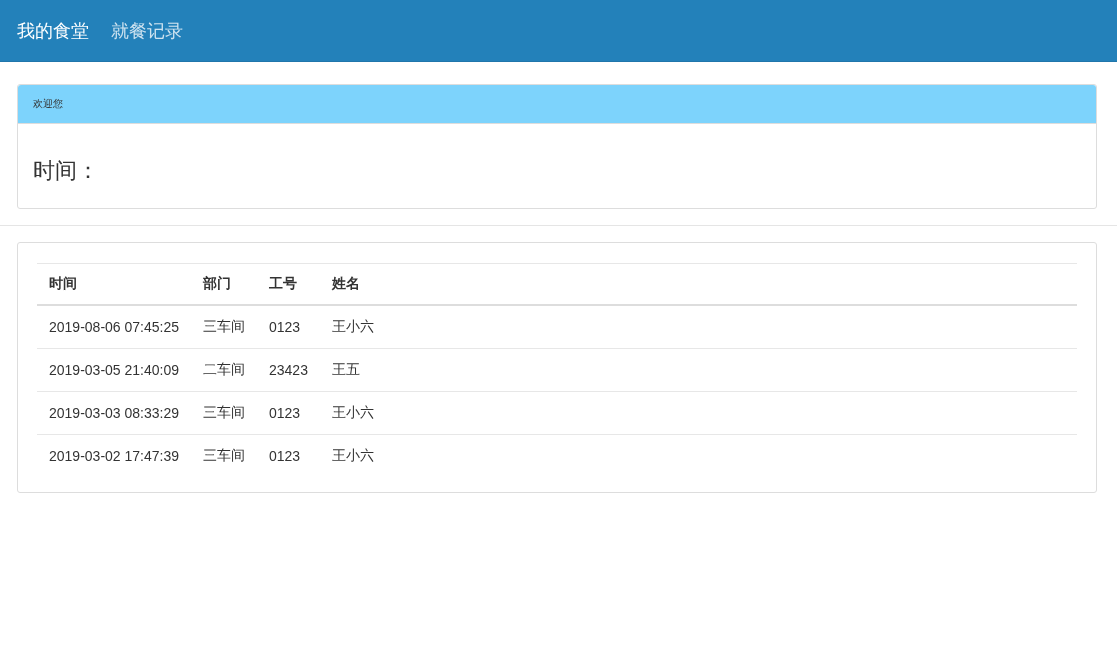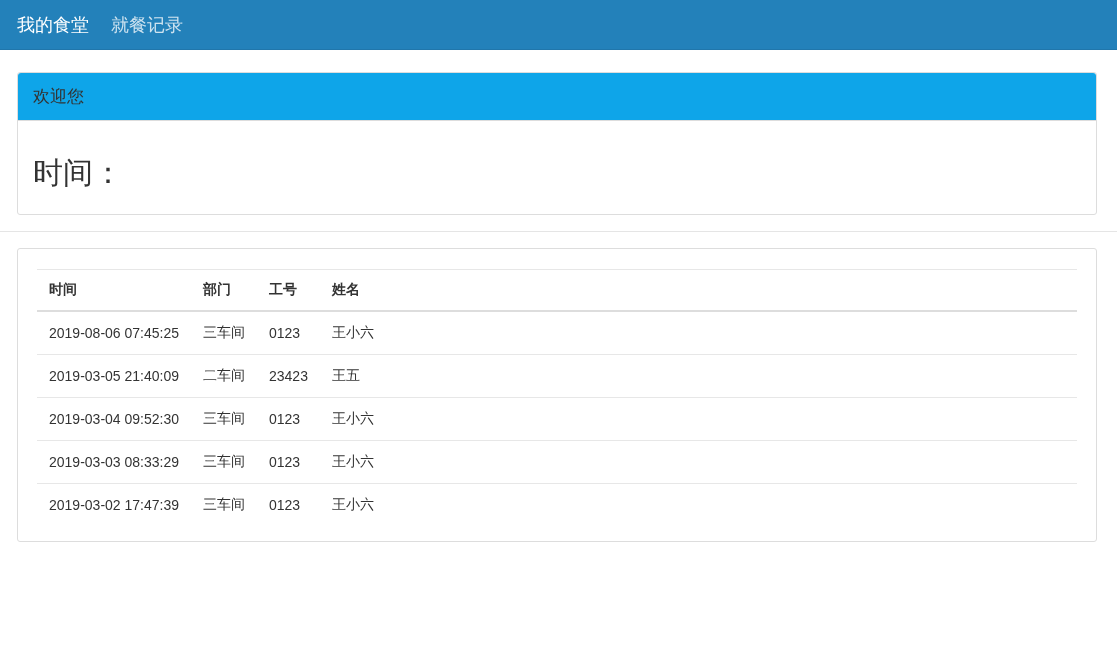--- a/index.html
+++ b/index.html
@@ -6,21 +6,21 @@
   html, body { margin: 0; padding: 0; }
   body {
     width: 1117px; height: 668px; overflow: hidden;
     background: #fff; color: #333;
     font-family: "Liberation Sans", "DejaVu Sans", sans-serif;
     font-size: 14px;
   }
 
   
   .navbar {
-    height: 50px; background: #2381ba;
+    height: 62px; background: #2381ba;
     display: flex; align-items: center;
     border-bottom: 1px solid rgba(0,0,0,.08);
   }
   .navbar-brand {
     color: #fff; font-size: 18px; line-height: 50px;
     margin-left: 17px; text-decoration: none; white-space: nowrap;
   }
   .navbar-link {
     color: rgba(255,255,255,.78); font-size: 18px; line-height: 50px;
     margin-left: 22px; text-decoration: none; white-space: nowrap;
@@ -29,29 +29,29 @@
   
   .content { margin: 22px 20px 0 17px; }
   .page-divider {
     border: 0; border-top: 1px solid #e5e5e5;
     margin: 16px 0; width: 100%;
   }
 
   
   .panel { background: #fff; border: 1px solid #ddd; border-radius: 3px; }
   .panel-heading {
-    background: #0ea5e9; color: #333; font-size: 17px;
+    background: #7dd3fc; color: #333; font-size: 10px;
     padding: 12px 15px; border-bottom: 1px solid #ddd;
     border-radius: 3px 3px 0 0;
   }
   .panel-body { padding: 15px; }
   .panel-body.records { padding: 20px 19px 15px; }
 
   .welcome-line {
-    font-size: 30px; line-height: 1.1; font-weight: 500;
+    font-size: 22px; line-height: 1.1; font-weight: 500;
     margin: 20px 0 10px; color: #333;
   }
 
   
   table.records-table {
     width: 100%; border-collapse: collapse;
     font-size: 14px; color: #333;
   }
   .records-table th {
     text-align: left; font-weight: bold;
@@ -115,26 +115,20 @@
               <td>0123</td>
               <td>王小六</td>
             </tr>
             <tr>
               <td>2019-03-05 21:40:09</td>
               <td>二车间</td>
               <td>23423</td>
               <td>王五</td>
             </tr>
             <tr>
-              <td>2019-03-04 09:52:30</td>
-              <td>三车间</td>
-              <td>0123</td>
-              <td>王小六</td>
-            </tr>
-            <tr>
               <td>2019-03-03 08:33:29</td>
               <td>三车间</td>
               <td>0123</td>
               <td>王小六</td>
             </tr>
             <tr>
               <td>2019-03-02 17:47:39</td>
               <td>三车间</td>
               <td>0123</td>
               <td>王小六</td>

